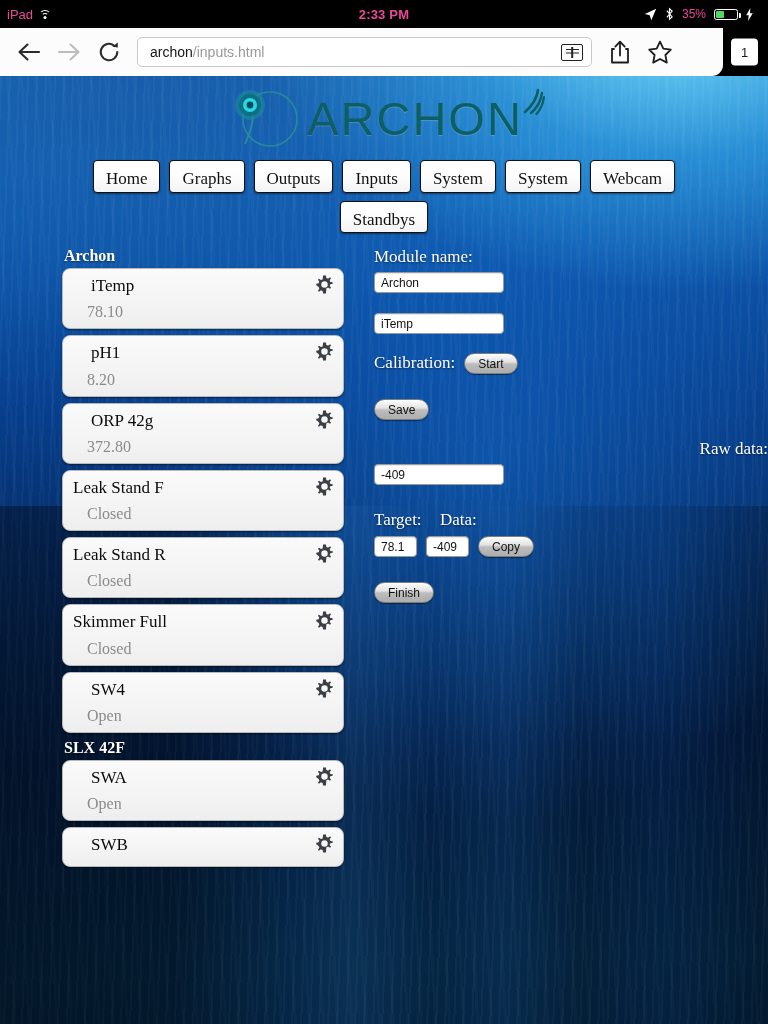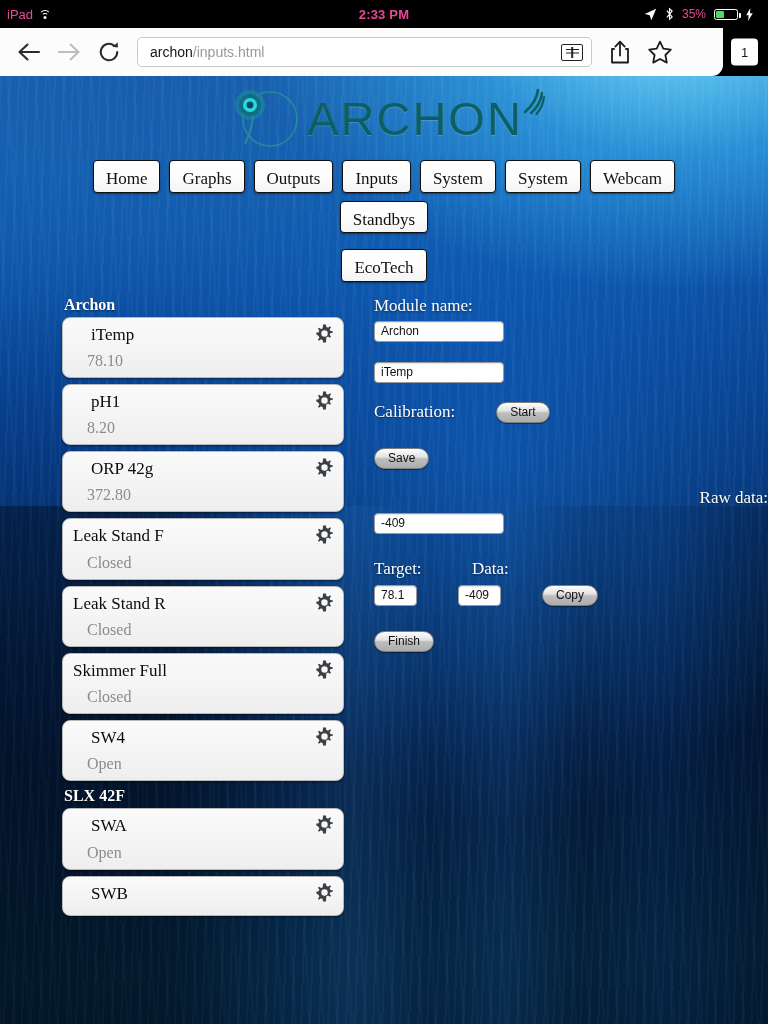--- a/index.html
+++ b/index.html
@@ -269,21 +269,21 @@
     display:inline-flex; align-items:center; justify-content:center;
     height:21px; padding:0 13px;
     background:linear-gradient(180deg,#fefefe 0%,#e3e3e3 42%,#bdbdbd 52%,#adadad 100%);
     border:1px solid #7e7e7e;
     border-radius:11px;
     font-family:"Liberation Sans", sans-serif;
     font-size:12px; color:#111;
     box-shadow:0 1px 1px rgba(0,0,0,.45), inset 0 1px 0 rgba(255,255,255,.75);
     white-space:nowrap;
   }
-  .row { display:flex; align-items:center;gap:32px; }
+  .row { display:flex; align-items:flex-start; }
   .gap-xs { margin-top:6px; }
   .sec-1 { margin-top:0px; }
   .sec-2 { margin-top:20px; }
   .sec-3 { margin-top:19px; }
   .sec-4 { margin-top:25px; }
   .sec-5 { margin-top:19px;text-align:right; }
   .sec-6 { margin-top:25px; }
   .inline-label { margin-right:9px; margin-bottom:0; }
   .lbl-target { width:57px; }
   .input-cell { margin-right:9px; }
@@ -381,23 +381,20 @@
 
   <div class="nav">
     <span class="pill">Home</span>
     <span class="pill">Graphs</span>
     <span class="pill">Outputs</span>
     <span class="pill">Inputs</span>
     <span class="pill">System</span>
     <span class="pill">System</span>
     <span class="pill">Webcam</span>
     <span class="pill">Standbys</span>
-    <div class="nav-row2">
-      <span class="pill">EcoTech</span>
-    </div>
   </div>
 
   <div class="columns">
 
     <div class="col-left">
 
       <div class="group-title">Archon</div>
 
       <div class="channel">
         <div class="ch-name indent">iTemp</div>

